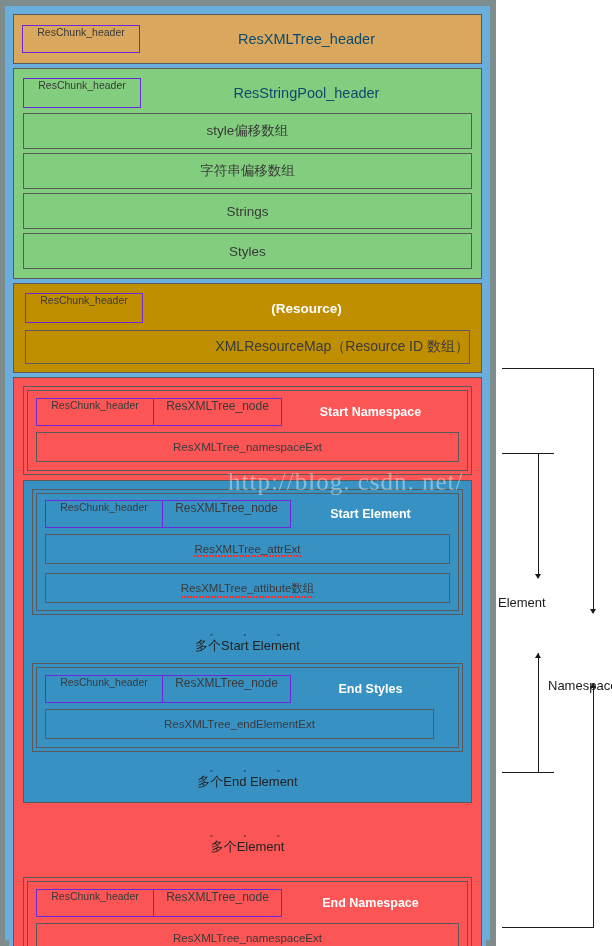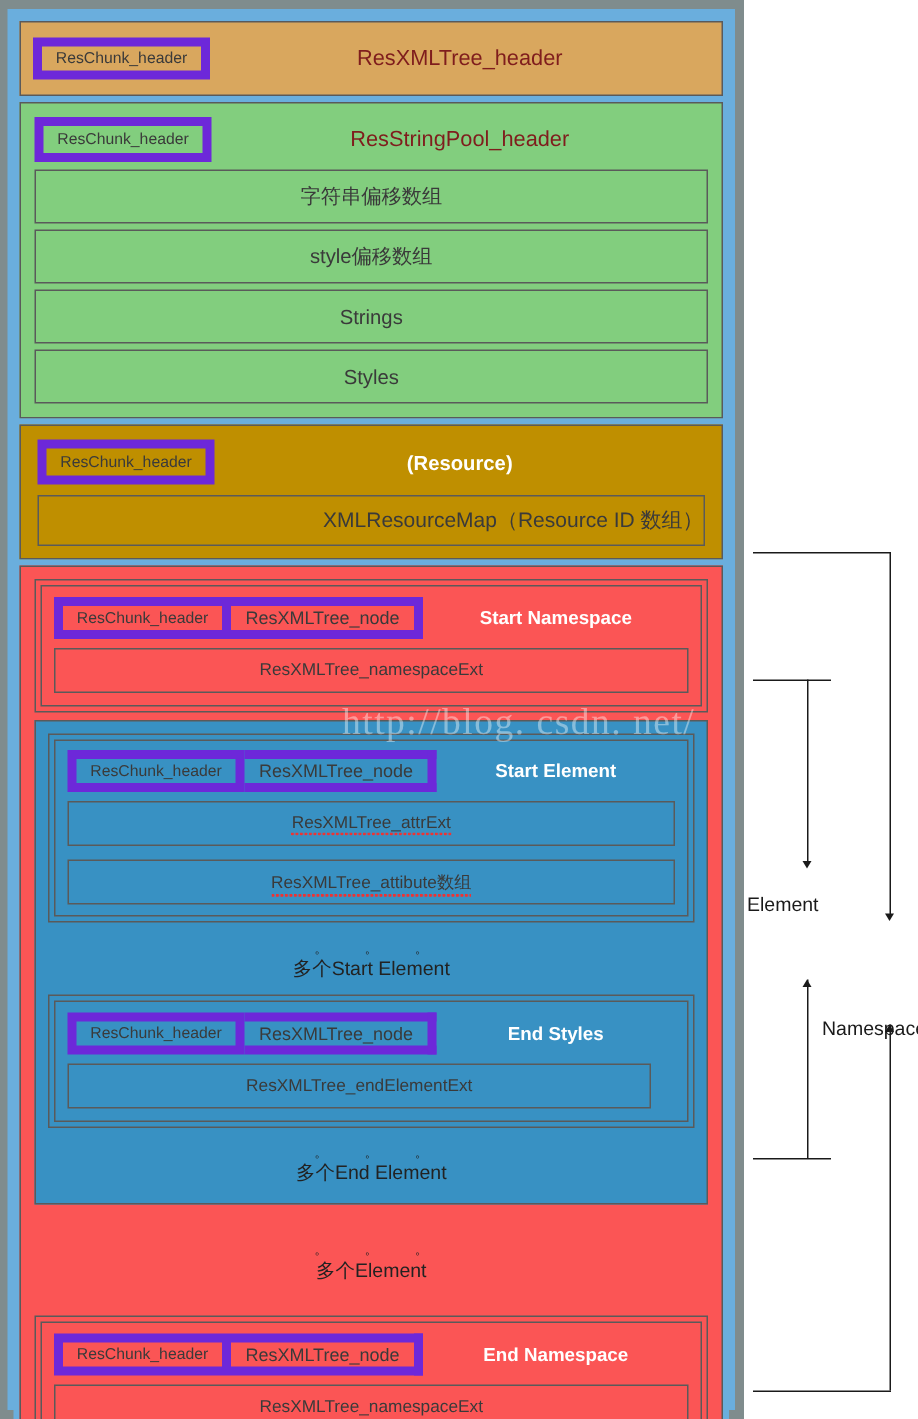--- a/index.html
+++ b/index.html
@@ -31,21 +31,21 @@
     position: relative;
     width: 100%;
     background: #6aaedd;
     padding: 4px 5px;
   }
 
   .label-mid {
     flex: 1;
     display: flex; align-items: center; justify-content: center;
     font-size: 14px;
-    color: #7f1d1d;
+    color: #0c4a6e;
   }
   .label-white { color: #ffffff; font-weight: bold; font-size: 12.5px; }
 
   
   .sec-orange { background: #d9a75e; }
 
   
   .sec-green { background: #82ce7e; }
   .green-row {
     height: 36px;
@@ -70,22 +70,22 @@
     padding: 3px;
   }
   .chunkbox-inner { border: 1px solid #5a5a5a; }
 
   .hdr-row {
     display: flex; align-items: stretch;
     height: 30px;
     border-bottom: 0;
   }
   .hdr-cell {
-    border: 6px solid #6d28d9;
-    display: flex; align-items: center; justify-content: center;
+    border: 1px solid #6d28d9;
+    display: flex; align-items: flex-start; justify-content: center;
     font-size: 10.5px; color: #3a3a3a;
     white-space: nowrap;
   }
   .hdr-cell.c1 { width: 118px; }
   .hdr-cell.c2 { width: 128px; border-left: 0; font-size: 12px; }
   .hdr-title {
     flex: 1;
     display: flex; align-items: center; justify-content: center;
     font-weight: bold; font-size: 12.5px; color: #ffffff;
   }
@@ -172,24 +172,24 @@
       <div class="sec-green" style="border:1px solid #5a5a5a; padding:5px 4px;">
 
         <div style="display:flex; align-items:center; height:32px; margin:3px 5px 0 5px;">
           <div class="hdr-cell c1" style="height:30px;">
             <span>ResChunk_header</span>
           </div>
           <div class="label-mid" style="font-size:14.5px;">ResStringPool_header</div>
         </div>
 
         <div class="green-row">
+          <span>style偏移数组</span>
+        </div>
+        <div class="green-row">
           <span>字符串偏移数组</span>
-        </div>
-        <div class="green-row">
-          <span>style偏移数组</span>
         </div>
         <div class="green-row">
           <span>Strings</span>
         </div>
         <div class="green-row">
           <span>Styles</span>
         </div>
       </div>
     </div>
 

